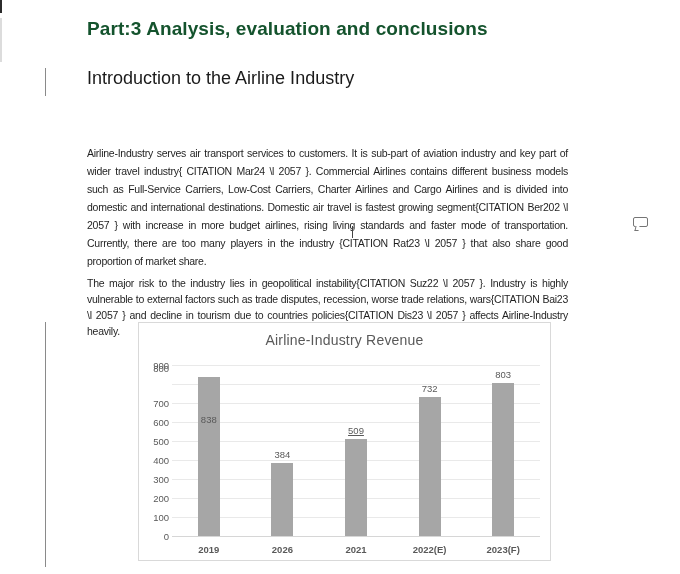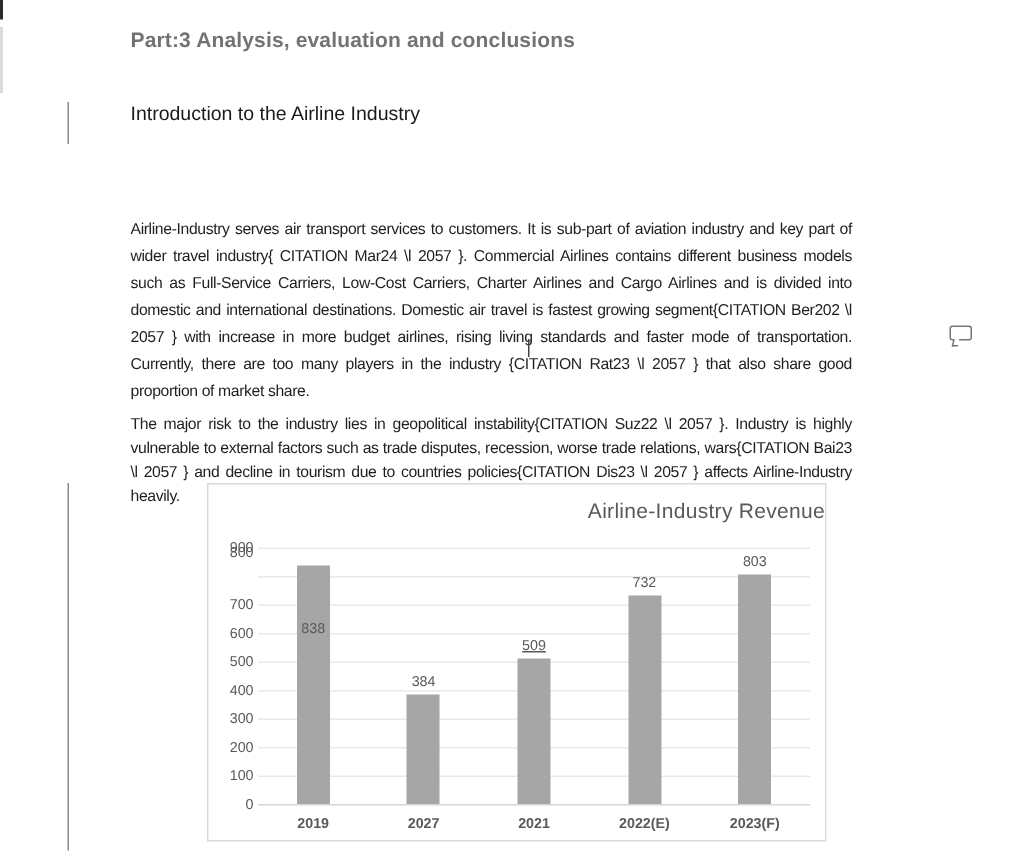--- a/index.html
+++ b/index.html
@@ -3,25 +3,25 @@
 <meta charset="utf-8">
 <style>
   * { margin:0; padding:0; box-sizing:border-box; }
   html,body { background:#ffffff; }
   body { font-family:"Liberation Sans", sans-serif; }
   .page {
     position:relative; width:680px; height:574px; background:#ffffff; overflow:hidden;
   }
   .doc-heading {
     position:absolute; left:87px; top:18px; width:500px;
-    font-size:14px; font-weight:bold; color:#737373; letter-spacing:0.1px;
+    font-size:19px; font-weight:bold; color:#14532d; letter-spacing:0.1px;
   }
   .doc-subheading {
     position:absolute; left:87px; top:68px; width:400px;
-    font-size:13px; color:#1a1a1a;
+    font-size:18px; color:#1a1a1a;
   }
   .body-par {
     position:absolute; left:87px; width:481px;
     font-size:10.5px; letter-spacing:-0.25px; color:#1f1f1f;
     text-align:justify;
     margin-top:24px;
   }
   .par-1 { top:120px; line-height:18px; }
   .par-2 { top:251px; line-height:16px; }
   .change-bar {
@@ -46,21 +46,21 @@
     content:""; position:absolute; left:1px; bottom:-5px; width:3px; height:4px;
     background:#ffffff; border-left:1px solid #757575; border-bottom:1px solid #757575;
     transform:skewX(-12deg);
   }
   
   .chart {
     position:absolute; left:138px; top:322px; width:413px; height:239px;
     background:#ffffff; border:1px solid #d9d9d9;
   }
   .chart-title {
-    position:absolute; left:0; top:9px; width:100%; text-align:right;
+    position:absolute; left:0; top:9px; width:100%; text-align:center;
     font-size:14px; color:#595959; letter-spacing:0.2px;
   }
   .chart-plot { position:absolute; left:0; top:0; width:100%; height:100%; }
   .gridline { position:absolute; height:1px; background:#e9e9e9; }
   .gridline.zero { background:#d6d6d6; }
   .y-tick-label {
     position:absolute; left:2px; width:28px; text-align:right;
     font-size:9.5px; color:#595959;
   }
   .chart-bar { position:absolute; background:#a6a6a6; }
@@ -118,21 +118,21 @@
         <div class="y-tick-label" style="top: 75px;">700</div>
         <div class="gridline" style="left: 33px; width: 368px; top: 61px;"></div>
         <div class="y-tick-label" style="top: 40px;">800</div>
         <div class="gridline" style="left: 33px; width: 368px; top: 42px;"></div>
         <div class="y-tick-label" style="top: 37px;">900</div>
         <div class="chart-bar" style="left: 58.8px; width: 22px; top: 53.78px; height: 159.22px; background: rgb(166, 166, 166);"></div>
         <div class="bar-value-label" style="left: 49.8px; top: 56px; margin-top: 35px;">838</div>
         <div class="x-axis-label" style="left: 41.8px; top: 221px;">2019</div>
         <div class="chart-bar" style="left: 132.4px; width: 22px; top: 140.04px; height: 72.96px; background: rgb(166, 166, 166);"></div>
         <div class="bar-value-label" style="left: 123.4px; top: 126.04px;">384</div>
-        <div class="x-axis-label" style="left: 115.4px; top: 221px;">2027</div>
+        <div class="x-axis-label" style="left: 115.4px; top: 221px;">2026</div>
         <div class="chart-bar" style="left: 206px; width: 22px; top: 116.29px; height: 96.71px; background: rgb(166, 166, 166);"></div>
         <div class="bar-value-label" style="left: 197px; top: 102.29px; text-decoration: underline;">509</div>
         <div class="x-axis-label" style="left: 189px; top: 221px;">2021</div>
         <div class="chart-bar" style="left: 279.6px; width: 22px; top: 73.92px; height: 139.08px; background: rgb(166, 166, 166);"></div>
         <div class="bar-value-label" style="left: 270.6px; top: 59.92px;">732</div>
         <div class="x-axis-label" style="left: 262.6px; top: 221px;">2022(E)</div>
         <div class="chart-bar" style="left: 353.2px; width: 22px; top: 60.43px; height: 152.57px; background: rgb(166, 166, 166);"></div>
         <div class="bar-value-label" style="left: 344.2px; top: 46.43px;">803</div>
         <div class="x-axis-label" style="left: 336.2px; top: 221px;">2023(F)</div>
       </div>

